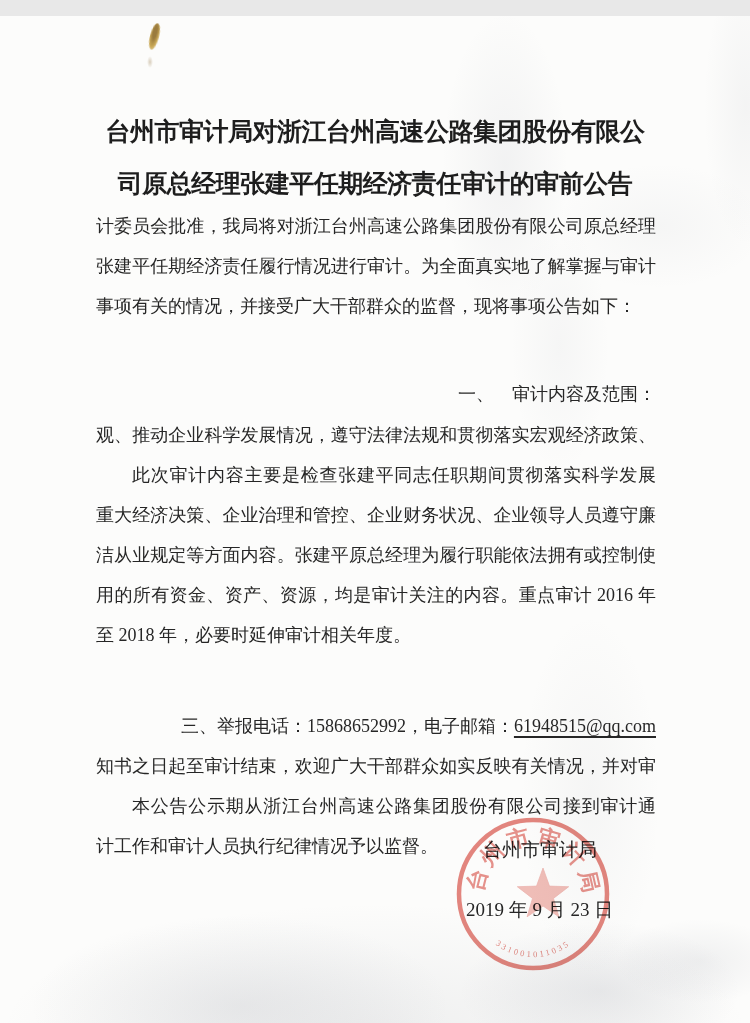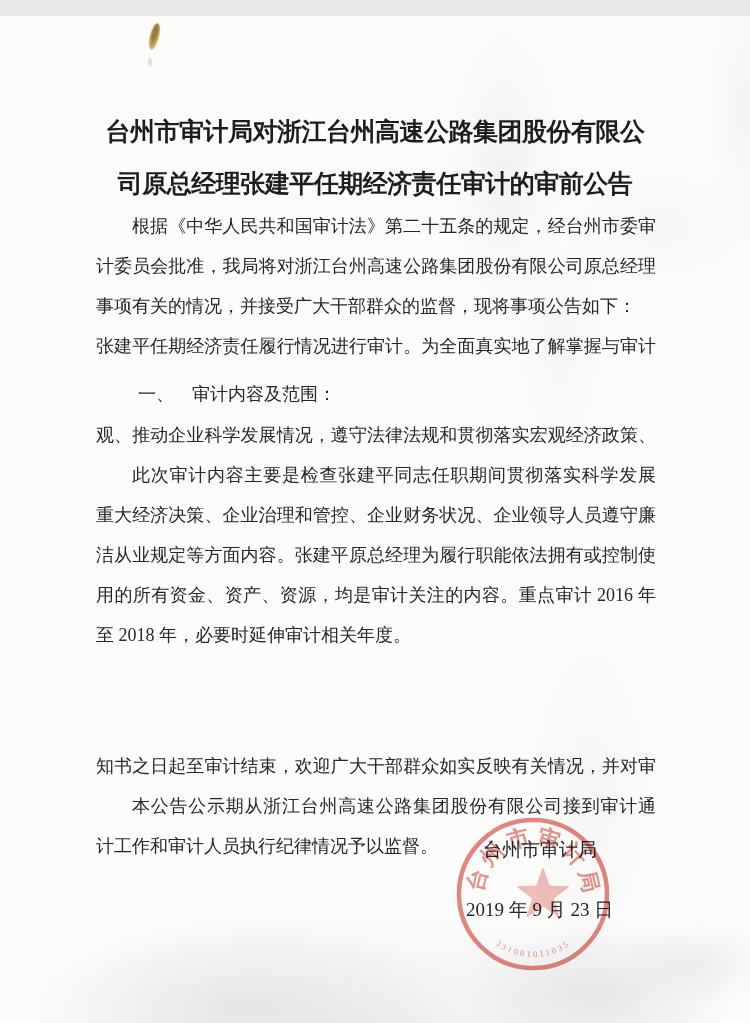--- a/index.html
+++ b/index.html
@@ -41,21 +41,21 @@
     text-align:center;
     font-size:25px;font-weight:700;
     letter-spacing:-.5px;
     line-height:52px;
     color:#1d1d1d;
   }
   .block{position:absolute;left:96px;width:560px;}
   .line{height:40px;line-height:40px;font-size:18px;white-space:nowrap;}
   .j{text-align:justify;text-align-last:justify;white-space:normal;overflow:hidden;}
   .indent{padding-left:36px;}
-  .indent-lg{padding-left:42px;}
+  .indent-lg{padding-left:42px;text-align:right;}
   .b-intro{top:190px;}
   .b-h1{top:358px;}
   .b-s1{top:399px;}
   .b-item2{top:649px;}
   .b-item3{top:690px;}
   .b-closing{top:730px;}
   .sig-org{position:absolute;left:483px;top:816px;font-size:19px;line-height:36px;white-space:nowrap;}
   .sig-date{position:absolute;left:466px;top:876px;font-size:19px;line-height:36px;white-space:nowrap;}
   .u{text-decoration:underline;text-decoration-thickness:1.5px;text-underline-offset:4px;}
   .seal{
@@ -77,40 +77,42 @@
 
   <div class="stain"></div>
   <div class="stain2"></div>
 
   <h1 class="title">
     <div>台州市审计局对浙江台州高速公路集团股份有限公</div>
     <div>司原总经理张建平任期经济责任审计的审前公告</div>
   </h1>
 
   <div class="block b-intro">
-    <div class="line j indent">根据《中华人民共和国审计法》第二十五条的规定，经台州市委审</div>
     <div class="line j">计委员会批准，我局将对浙江台州高速公路集团股份有限公司原总经理</div>
+    <div class="line j">张建平任期经济责任履行情况进行审计。为全面真实地了解掌握与审计</div>
     <div class="line">事项有关的情况，并接受广大干部群众的监督，现将事项公告如下：</div>
-    <div class="line j">张建平任期经济责任履行情况进行审计。为全面真实地了解掌握与审计</div>
   </div>
 
   <div class="block b-h1">
     <div class="line indent-lg">一、　审计内容及范围：</div>
   </div>
 
   <div class="block b-s1">
     <div class="line j">观、推动企业科学发展情况，遵守法律法规和贯彻落实宏观经济政策、</div>
     <div class="line j indent">此次审计内容主要是检查张建平同志任职期间贯彻落实科学发展</div>
     <div class="line j">重大经济决策、企业治理和管控、企业财务状况、企业领导人员遵守廉</div>
     <div class="line j">洁从业规定等方面内容。张建平原总经理为履行职能依法拥有或控制使</div>
     <div class="line j">用的所有资金、资产、资源，均是审计关注的内容。重点审计 2016 年</div>
     <div class="line">至 2018 年，必要时延伸审计相关年度。</div>
   </div>
 
 
+  <div class="block b-item3">
+    <div class="line indent-lg"><span>三、举报电话：15868652992，电子邮箱：</span><span class="u">61948515@qq.com</span></div>
+  </div>
 
   <div class="block b-closing">
     <div class="line j">知书之日起至审计结束，欢迎广大干部群众如实反映有关情况，并对审</div>
     <div class="line j indent">本公告公示期从浙江台州高速公路集团股份有限公司接到审计通</div>
     <div class="line">计工作和审计人员执行纪律情况予以监督。</div>
   </div>
 
   <div class="sig-org">台州市审计局</div>
   <div class="sig-date">2019 年 9 月 23 日</div>
 

